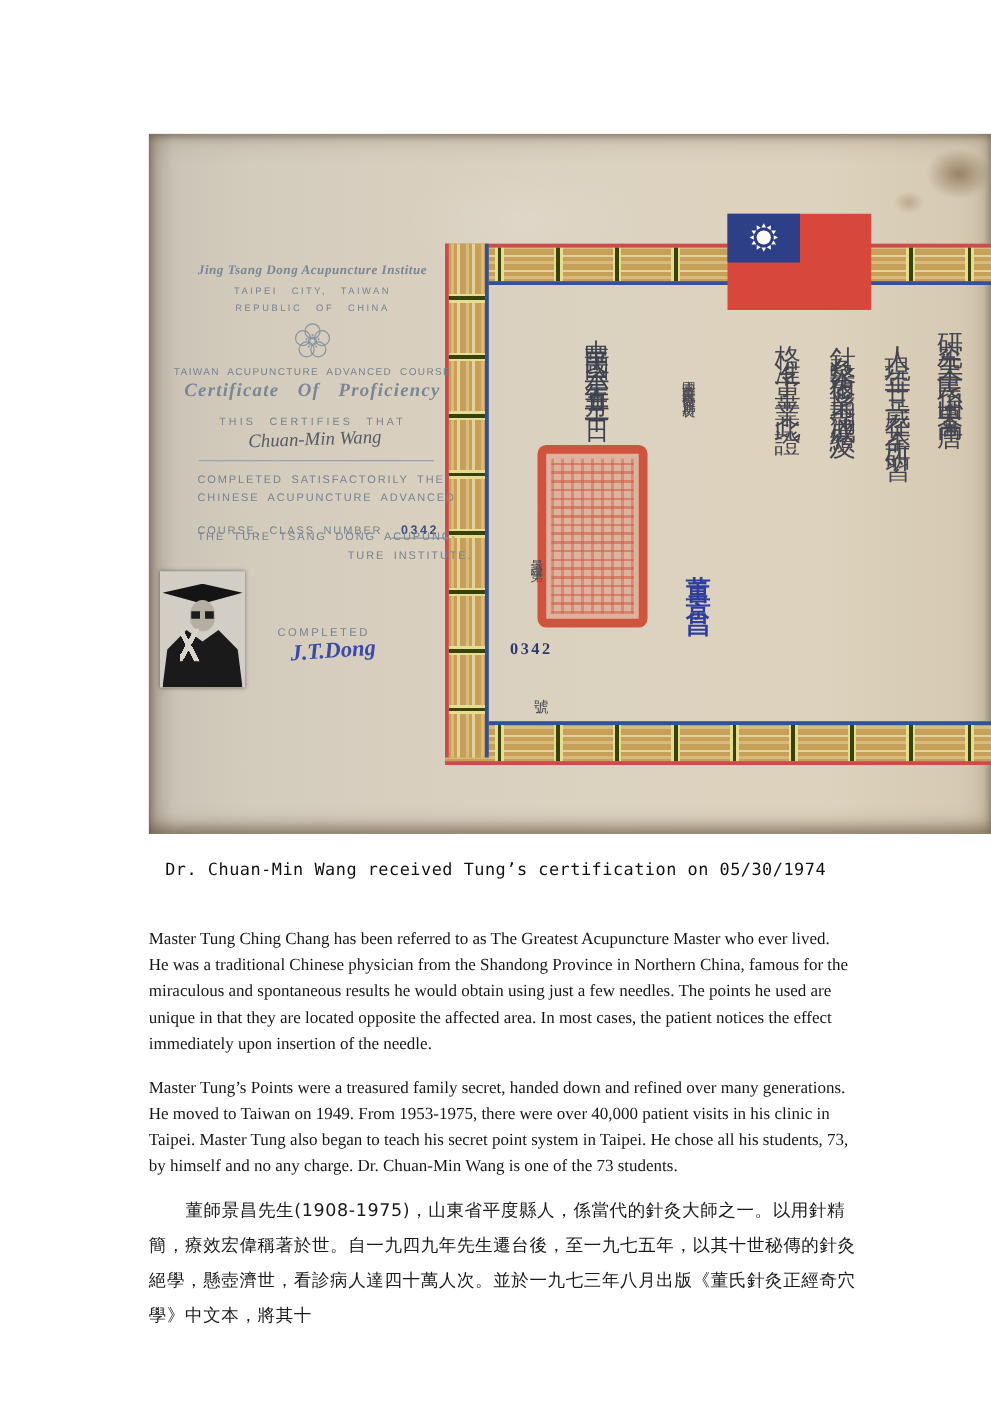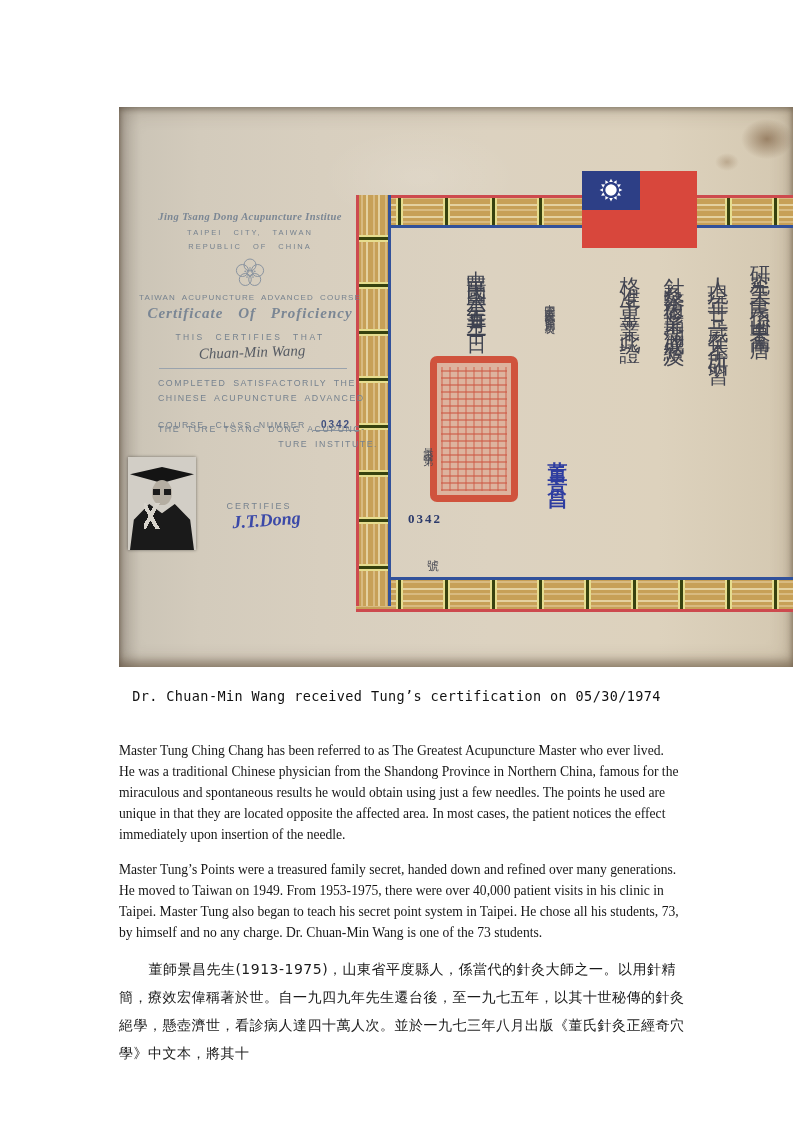--- a/index.html
+++ b/index.html
@@ -189,23 +189,23 @@
     <div class="e comp comp5">TURE INSTITUTE.</div>
 
     <div class="grad">
       <div class="cap-board"></div>
       <div class="face"></div>
       <div class="glasses"></div>
       <div class="gown"></div>
       <div class="collar"></div>
     </div>
 
-    <div class="e director">CERTIFIES</div>
+    <div class="e director">COMPLETED</div>
     <div class="e signature">J.T.Dong</div>
   </div>
 
   <div class="caption">Dr. Chuan-Min Wang received Tung’s certification on 05/30/1974</div>
 
   <div class="para p1">Master Tung Ching Chang  has been referred to as The Greatest Acupuncture Master who ever lived. He was a traditional Chinese physician from the Shandong Province in Northern China, famous for the miraculous and spontaneous results he would obtain using just a few needles. The points he used are unique in that they are located opposite the affected area. In most cases, the patient notices the effect immediately upon insertion of the needle.</div>
   <div class="para p2">Master Tung’s Points were a treasured family secret, handed down and refined over many generations. He moved to Taiwan on 1949. From 1953-1975, there were over 40,000 patient visits in his clinic in Taipei. Master Tung also began to teach his secret point system in Taipei. He chose all his students, 73, by himself and no any charge. Dr. Chuan-Min Wang is one of the 73 students.</div>
-  <div class="para p3">董師景昌先生(1913-1975)，山東省平度縣人，係當代的針灸大師之一。以用針精簡，療效宏偉稱著於世。自一九四九年先生遷台後，至一九七五年，以其十世秘傳的針灸絕學，懸壺濟世，看診病人達四十萬人次。並於一九七三年八月出版《董氏針灸正經奇穴學》中文本，將其十</div>
+  <div class="para p3">董師景昌先生(1908-1975)，山東省平度縣人，係當代的針灸大師之一。以用針精簡，療效宏偉稱著於世。自一九四九年先生遷台後，至一九七五年，以其十世秘傳的針灸絕學，懸壺濟世，看診病人達四十萬人次。並於一九七三年八月出版《董氏針灸正經奇穴學》中文本，將其十</div>
 
 </div>
 
 </body></html>

